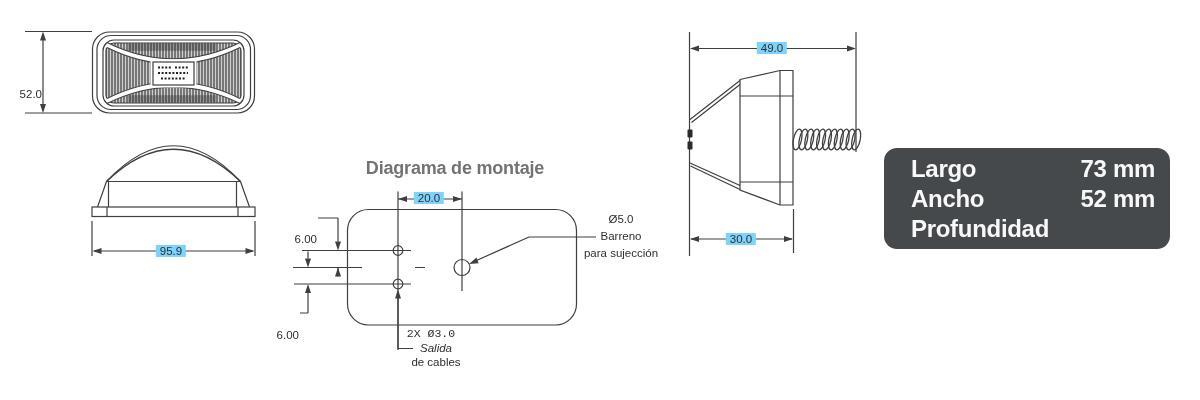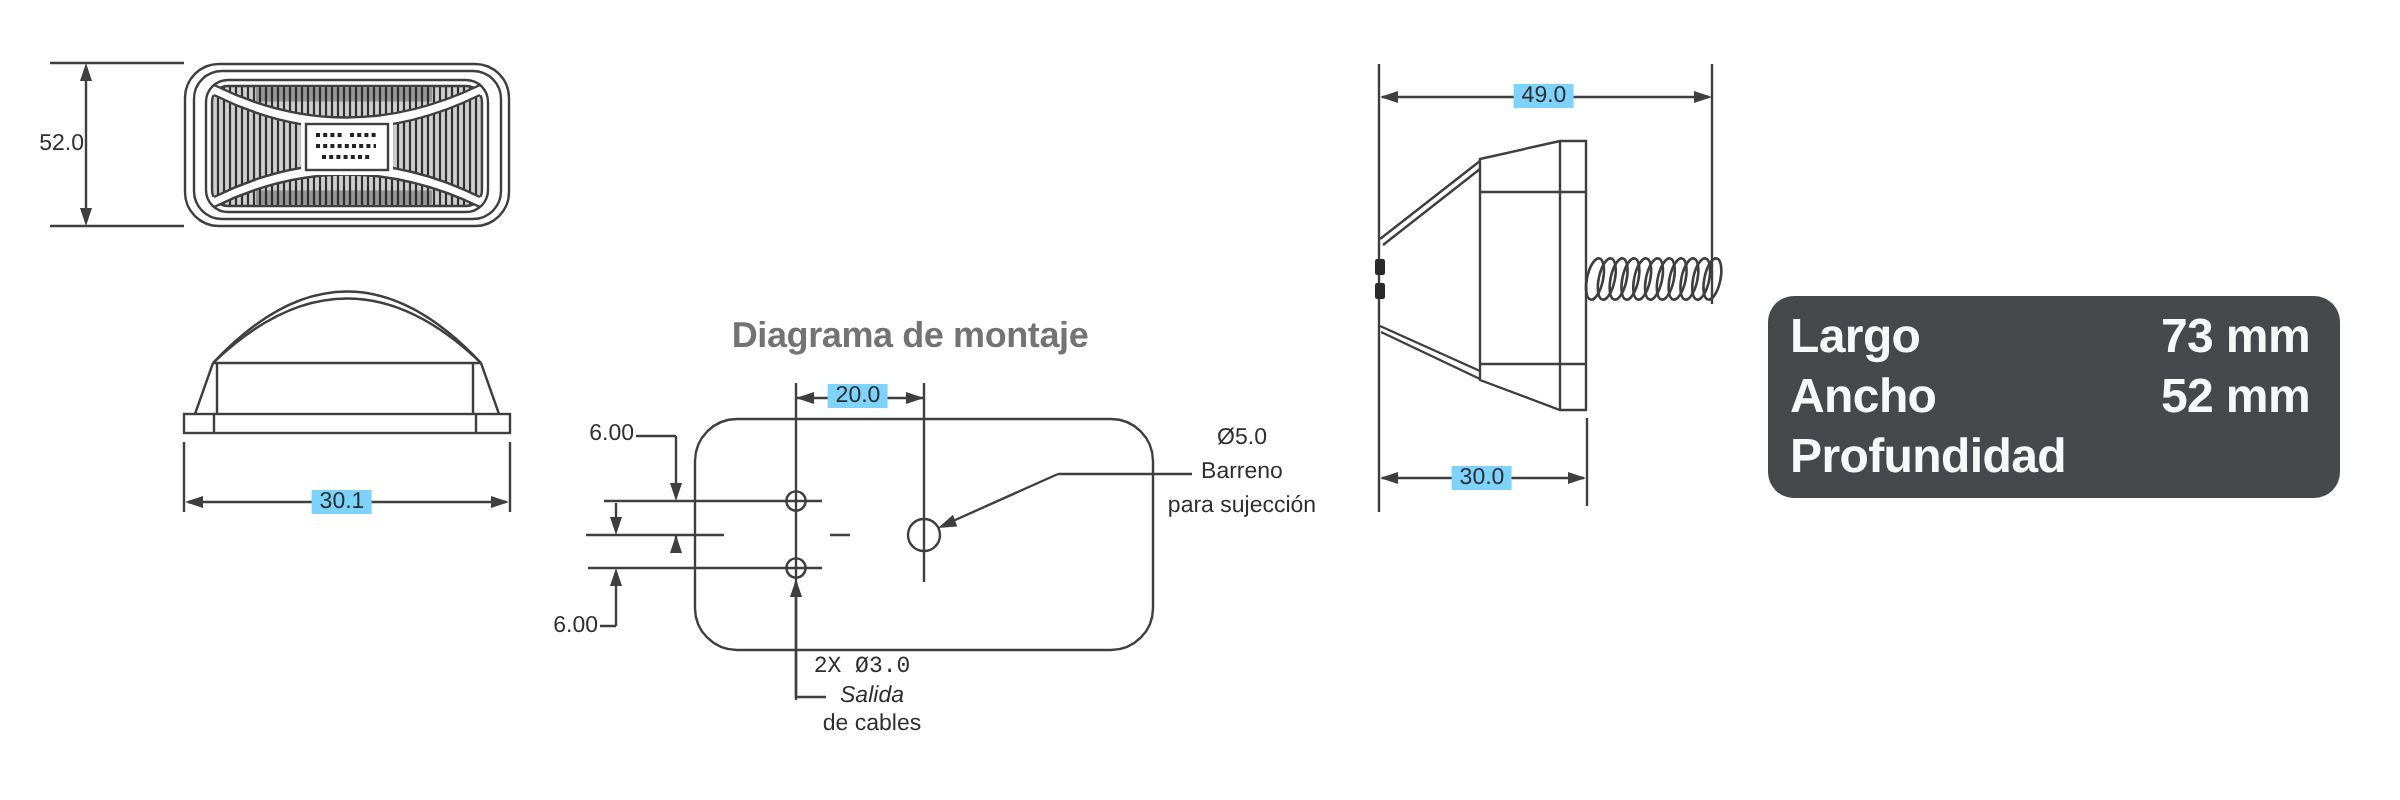--- a/index.html
+++ b/index.html
@@ -3,27 +3,27 @@
 <meta charset="utf-8">
 <style>
   html,body{margin:0;padding:0;}
   body{width:1200px;height:400px;position:relative;background:#ffffff;
        font-family:"Liberation Sans", sans-serif;overflow:hidden;}
   #stage{position:absolute;left:0;top:0;width:1200px;height:400px;}
   svg.lineart{position:absolute;left:0;top:0;}
   .lbl{position:absolute;color:#2e2e2e;font-size:11.5px;line-height:12px;white-space:nowrap;
        transform:translate(-50%,-50%);}
   .lbl.onLine{background:#7dd3fc;padding:0 4px;}
-  .lbl.rightAl{transform:translate(-100%,-50%);}
+  .lbl.rightAl{transform:translate(-100%,-50%);margin-top:22px;}
   .title{position:absolute;color:#737373;font-size:18px;font-weight:700;
          letter-spacing:-0.2px;transform:translate(-50%,-50%);white-space:nowrap;}
   .spec-table{position:absolute;left:884px;top:148px;width:286px;height:101px;
               box-sizing:border-box;background:#46494c;border-radius:13px;
               display:flex;flex-direction:column;justify-content:center;
-              padding:2px 15px 2px 11px;}
+              padding:2px 15px 2px 27px;}
   .spec-row{display:flex;justify-content:space-between;align-items:baseline;
             color:#f7f8f8;font-size:24px;font-weight:700;line-height:30px;
             letter-spacing:-0.3px;}
 </style>
 </head>
 <body>
 
 <div id="stage">
 
   <svg class="lineart" width="1200" height="400" viewBox="0 0 1200 400">
@@ -142,21 +142,21 @@
       <path d="M398,289.5 l-3,9 h6 z" fill="#3f3f3f" stroke="none"></path>
 
       <path d="M529,237 L472,262.5 M529,237 H596"></path>
       <path d="M469,264 L476.5,257.4 L478.6,263.2 Z" fill="#3f3f3f" stroke="none"></path>
     </g>
   </svg>
 
   <span class="title" style="left:455px;top:168px;">Diagrama de montaje</span>
 
   <span class="lbl rightAl" style="left:42px;top:72px;">52.0</span>
-  <span class="lbl onLine" style="left:171px;top:251px;">30.1</span>
+  <span class="lbl onLine" style="left:171px;top:251px;">95.9</span>
   <span class="lbl onLine" style="left:772px;top:48px;">49.0</span>
   <span class="lbl onLine" style="left:741px;top:239px;">30.0</span>
   <span class="lbl onLine" style="left:429px;top:198px;">20.0</span>
   <span class="lbl rightAl" style="left:317px;top:217px;">6.00</span>
   <span class="lbl rightAl" style="left:299px;top:313px;">6.00</span>
 
   <span class="lbl" style="left:621px;top:219px;text-align:center;">Ø5.0</span>
   <span class="lbl" style="left:621px;top:236px;">Barreno</span>
   <span class="lbl" style="left:621px;top:252.5px;">para sujección</span>
 

